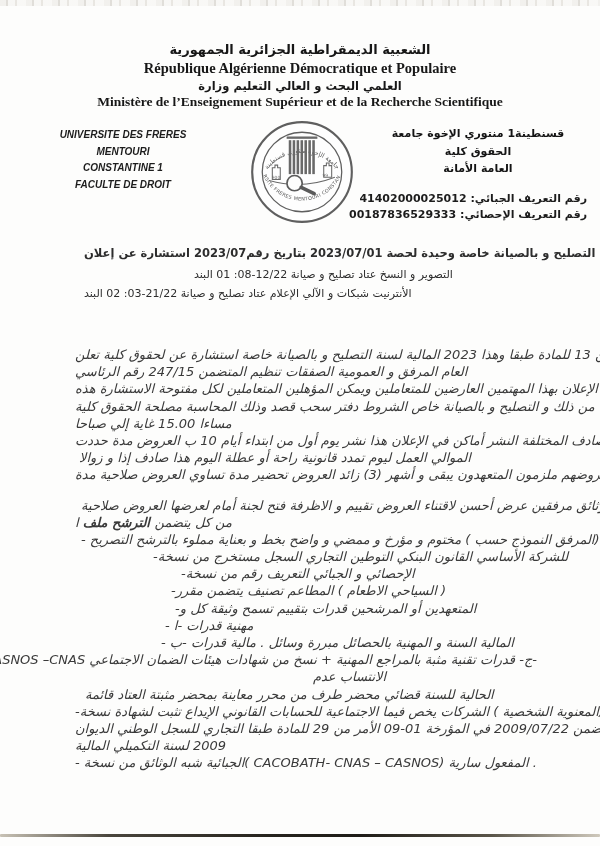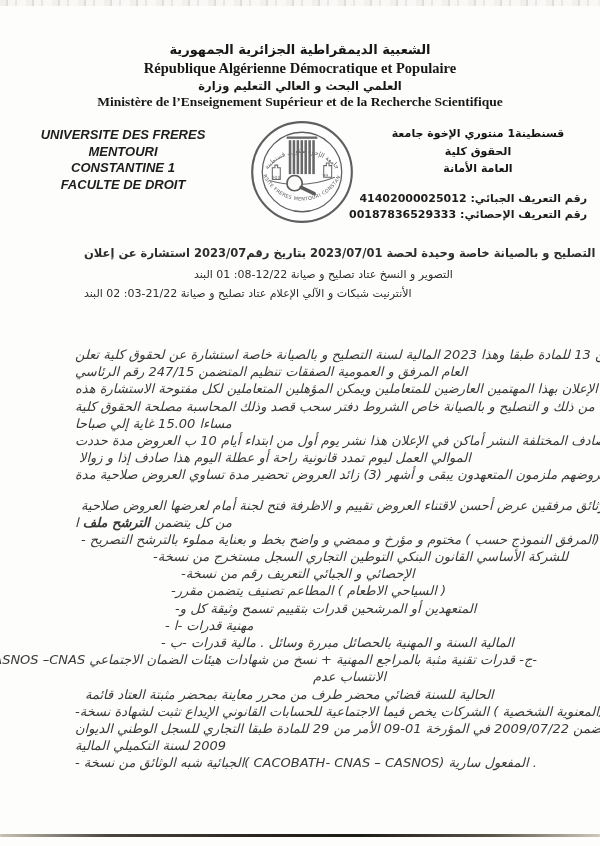--- a/index.html
+++ b/index.html
@@ -9,21 +9,21 @@
         background:repeating-linear-gradient(90deg,#e9e7e2 0 6px,#c9c5bd 6px 8px,#f3f2ef 8px 15px,#d8d4cc 15px 17px,#f5f4f1 17px 26px);}
   .scan-bottom{position:absolute;bottom:9px;left:0;right:0;height:3px;border-radius:1px;
         background:linear-gradient(90deg,#c8c2b5 0%,#4a463d 18%,#26231d 45%,#1e1c17 60%,#5a5549 82%,#cfc9bc 100%);}
   .hdr{position:absolute;top:42px;left:0;right:0;text-align:center;color:#171717;}
   .hdr .l1{font-weight:bold;font-size:13px;margin-bottom:3px;}
   .hdr .l2{font-family:"Liberation Serif","DejaVu Serif",serif;font-weight:bold;font-size:14.5px;}
   .hdr .l3{font-weight:bold;font-size:11.5px;margin-top:2px;}
   .hdr .l4{font-family:"Liberation Serif","DejaVu Serif",serif;font-weight:bold;font-size:13.5px;margin-top:1px;}
   .uni{position:absolute;left:33px;top:127px;width:180px;text-align:center;
        font-family:"Liberation Sans",sans-serif;font-style:italic;font-weight:bold;
-       font-size:13px;line-height:16.5px;color:#1d1d1d;}
+       font-size:10px;line-height:16.5px;color:#1d1d1d;}
   .seal{position:absolute;left:249px;top:119px;width:106px;height:106px;opacity:.88;}
   .seal text{font-family:"DejaVu Sans",sans-serif;}
   .fac{position:absolute;right:12px;top:125px;width:220px;text-align:center;
        font-weight:bold;font-size:11px;line-height:17.5px;color:#141414;}
   .ids{position:absolute;right:13px;top:191px;text-align:right;font-weight:bold;
        font-size:11px;line-height:16px;color:#1c1c1c;}
   .ann{position:absolute;left:84px;top:246px;width:462px;font-size:11px;color:#2d2d2d;white-space:nowrap;}
   .ann .t1{font-weight:bold;font-size:11.5px;}
   .ann .t2{margin-top:8px;padding-left:110px;}
   .ann .t3{margin-top:6px;}

